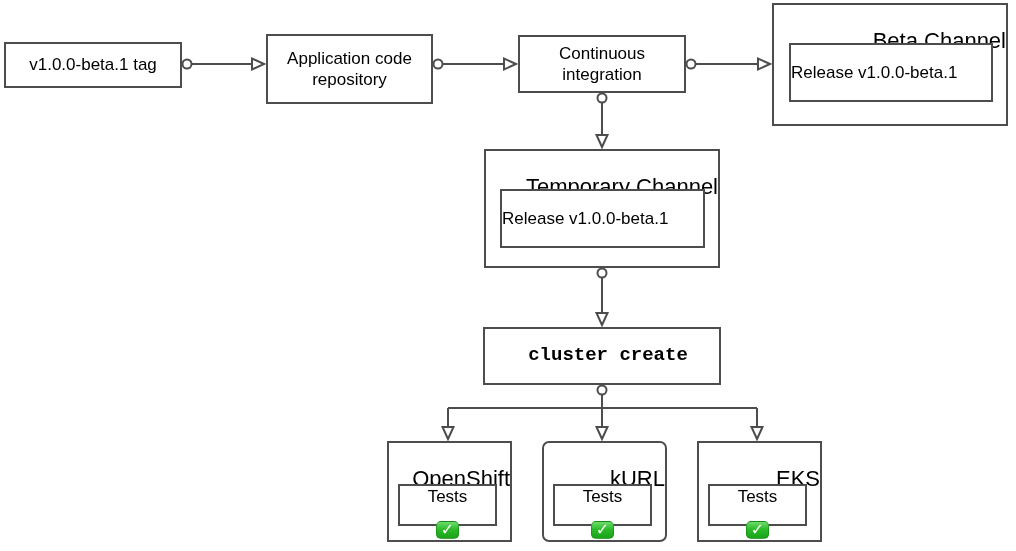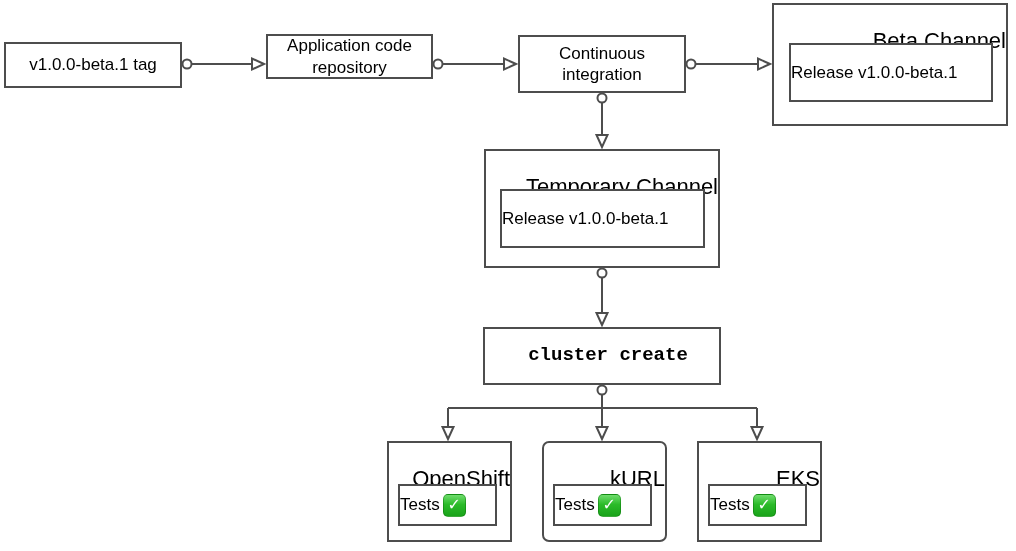--- a/index.html
+++ b/index.html
@@ -41,33 +41,33 @@
   .inner-box{
     position:absolute;
     box-sizing:border-box;
     border:2px solid var(--border);
     background:#fff;
     display:flex;align-items:center;
     font-size:17px;
   }
   
   .n-tag      {left:4px;   top:42px;  width:178px; height:46px;}
-  .n-repo     {left:266px; top:34px;  width:167px; height:45px; padding:0 1px;}
+  .n-repo     {left:266px; top:34px;  width:167px; height:70px; padding:0 1px;}
   .n-ci       {left:518px; top:35px;  width:168px; height:58px; padding:0 18px;}
   .n-beta     {left:772px; top:3px;   width:236px; height:123px;}
   .n-beta .inner-box {left:15px; top:38px; width:204px; height:59px;}
   .n-temp     {left:484px; top:149px; width:236px; height:119px;}
   .n-temp .inner-box {left:14px; top:38px; width:205px; height:59px;}
   .n-cluster  {left:483px; top:327px; width:238px; height:58px;
                font-family:"Liberation Mono","DejaVu Sans Mono",monospace;
                font-weight:bold;font-size:19px;padding-left:12px;}
   .n-openshift{left:387px; top:441px; width:125px; height:101px;}
   .n-kurl     {left:542px; top:441px; width:125px; height:101px;border-radius:7px;}
   .n-eks      {left:697px; top:441px; width:125px; height:101px;}
-  .tests-box  {left:9px; top:41px; width:99px; height:42px; gap:3px;}
+  .tests-box  {left:9px; top:41px; width:99px; height:42px; gap:14px;flex-direction:column;}
   .check{
     width:23px;height:23px;
     border-radius:5px;
     background:linear-gradient(180deg,#6fdc6d 0%,#2bbb29 45%,#1aa31a 100%);
     border:1px solid rgba(8,110,8,.45);
     display:inline-flex;align-items:center;justify-content:center;
     box-sizing:border-box;
   }
   .check-glyph{
     color:#fff;font-weight:bold;font-size:16px;line-height:1;

